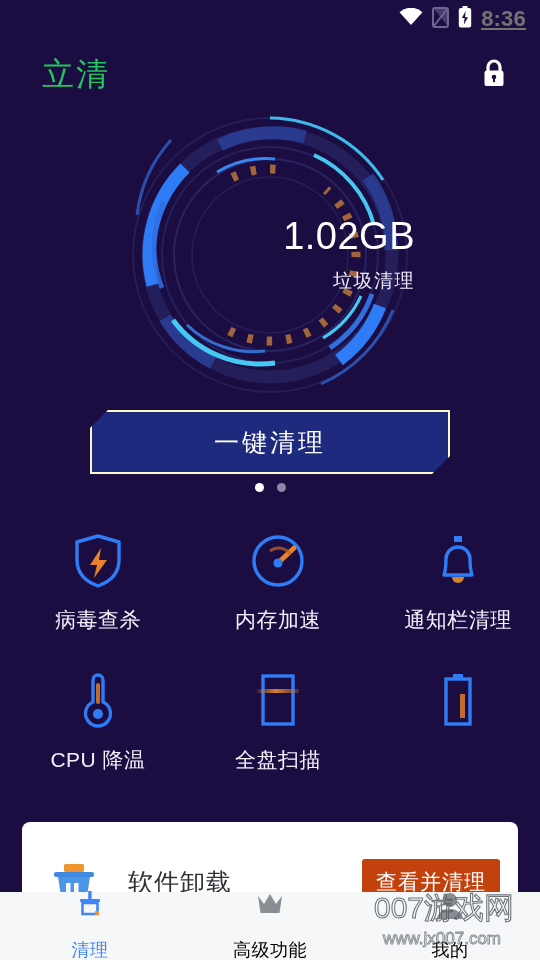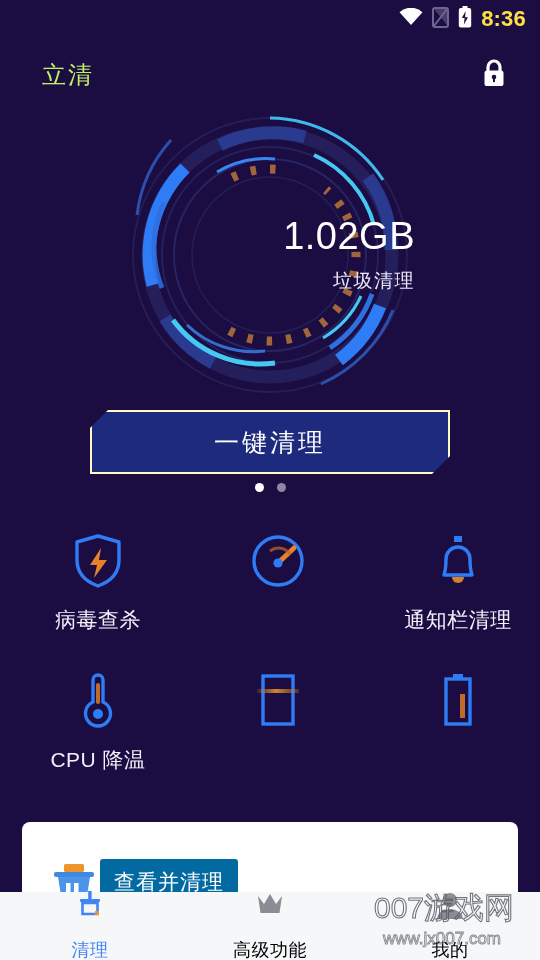--- a/index.html
+++ b/index.html
@@ -34,40 +34,41 @@
     padding-right: 14px;
     box-sizing: border-box;
     color: #ffffff;
   }
   .statusbar .icons { display: flex; align-items: center; gap: 9px; }
   .sb-time {
     font-size: 22px;
     font-weight: bold;
     letter-spacing: 0.2px;
     margin-left: 9px;
-    color: #fde047;
+    color: #737373;
+    text-decoration: underline;
   }
   .ico-wifi { display: block; }
   .ico-sim  { display: block; }
   .ico-batt { display: block; }
 
   
   .appbar {
     position: absolute;
     top: 38px; left: 0; right: 0;
     height: 74px;
     display: flex;
     align-items: center;
     justify-content: space-between;
     padding: 0 24px 0 42px;
     box-sizing: border-box;
   }
   .app-title {
-    color: #bef264;
-    font-size: 24px;
+    color: #22c55e;
+    font-size: 32px;
     letter-spacing: 2px;
   }
   .lock-btn {
     width: 44px; height: 44px;
     display: flex; align-items: center; justify-content: center;
   }
 
   
   .gauge-wrap {
     position: absolute;
@@ -182,21 +183,21 @@
   }
   .card-icon { width: 52px; height: 52px; flex: 0 0 52px; }
   .card-title {
     color: #2f3136;
     font-size: 25px;
     margin-left: 28px;
     flex: 1 1 auto;
     letter-spacing: 1px;
   }
   .card-btn {
-    background: #0369a1;
+    background: #c2410c;
     color: #ffffff;
     font-size: 21px;
     padding: 9px 14px;
     border-radius: 3px;
     white-space: nowrap;
     letter-spacing: 1px;
   }
 
   
   .navbar {
@@ -336,20 +337,21 @@
 
     <div class="cell">
       <div class="icon">
         <svg width="56" height="56" viewBox="0 0 56 56">
           <circle cx="28" cy="28" r="24" fill="none" stroke="#2e7cf6" stroke-width="3.4"></circle>
           <path d="M28 30 L44 15" stroke="#e8812a" stroke-width="5" stroke-linecap="round"></path>
           <path d="M20 18 A14 14 0 0 1 40 21" fill="none" stroke="#b8632a" stroke-width="3" opacity="0.75"></path>
           <circle cx="28" cy="30" r="4.6" fill="#2e7cf6"></circle>
         </svg>
       </div>
+      <div class="caption">内存加速</div>
     </div>
 
     <div class="cell">
       <div class="icon">
         <svg width="52" height="56" viewBox="0 0 52 56">
           <rect x="22" y="3" width="8" height="6" fill="#2e7cf6"></rect>
           <path d="M12 42 C12 42 14 36 14 26 a12 12 0 0 1 24 0 c0 10 2 16 2 16 Z" fill="none" stroke="#2e7cf6" stroke-width="3.4" stroke-linejoin="round"></path>
           <path d="M20 44 a6 6 0 0 0 12 0 Z" fill="#d4822e"></path>
         </svg>
       </div>
@@ -374,20 +376,21 @@
           <defs>
             <linearGradient id="scanline" x1="0" y1="0" x2="1" y2="0">
               <stop offset="0" stop-color="#d4822e" stop-opacity="0.15"></stop>
               <stop offset="0.45" stop-color="#d4822e" stop-opacity="1"></stop>
               <stop offset="1" stop-color="#d4822e" stop-opacity="0.25"></stop>
             </linearGradient>
           </defs>
           <rect x="2" y="17" width="42" height="4" fill="url(#scanline)"></rect>
         </svg>
       </div>
+      <div class="caption">全盘扫描</div>
     </div>
 
     <div class="cell">
       <div class="icon">
         <svg width="40" height="58" viewBox="0 0 40 58">
           <rect x="15" y="2" width="10" height="5" fill="#2e7cf6"></rect>
           <rect x="8" y="7" width="24" height="45" fill="none" stroke="#2e7cf6" stroke-width="3.4"></rect>
           <rect x="22" y="22" width="5" height="24" fill="#c06a2c"></rect>
         </svg>
       </div>
@@ -397,20 +400,21 @@
   <div class="card">
     <span class="card-icon">
       <svg width="52" height="52" viewBox="0 0 52 52">
         <rect x="16" y="8" width="20" height="8" rx="1.5" fill="#f0952e"></rect>
         <rect x="6" y="16" width="40" height="5" rx="2" fill="#3f8ae0"></rect>
         <path d="M10 21 H42 L38 46 H14 Z" fill="#4b95e8"></path>
         <rect x="18" y="27" width="4.5" height="14" fill="#ffffff"></rect>
         <rect x="26" y="27" width="4.5" height="14" fill="#ffffff"></rect>
       </svg>
     </span>
+    <span class="card-title">软件卸载</span>
     <span class="card-btn">查看并清理</span>
   </div>
 
   <div class="navbar">
 
     <div class="navitem active">
       <span class="nav-icon">
         <svg width="30" height="30" viewBox="0 0 30 30">
           <rect x="13.2" y="1" width="3.4" height="8" fill="#4285f4"></rect>
           <rect x="5" y="9" width="20" height="3" rx="1" fill="#4285f4"></rect>

